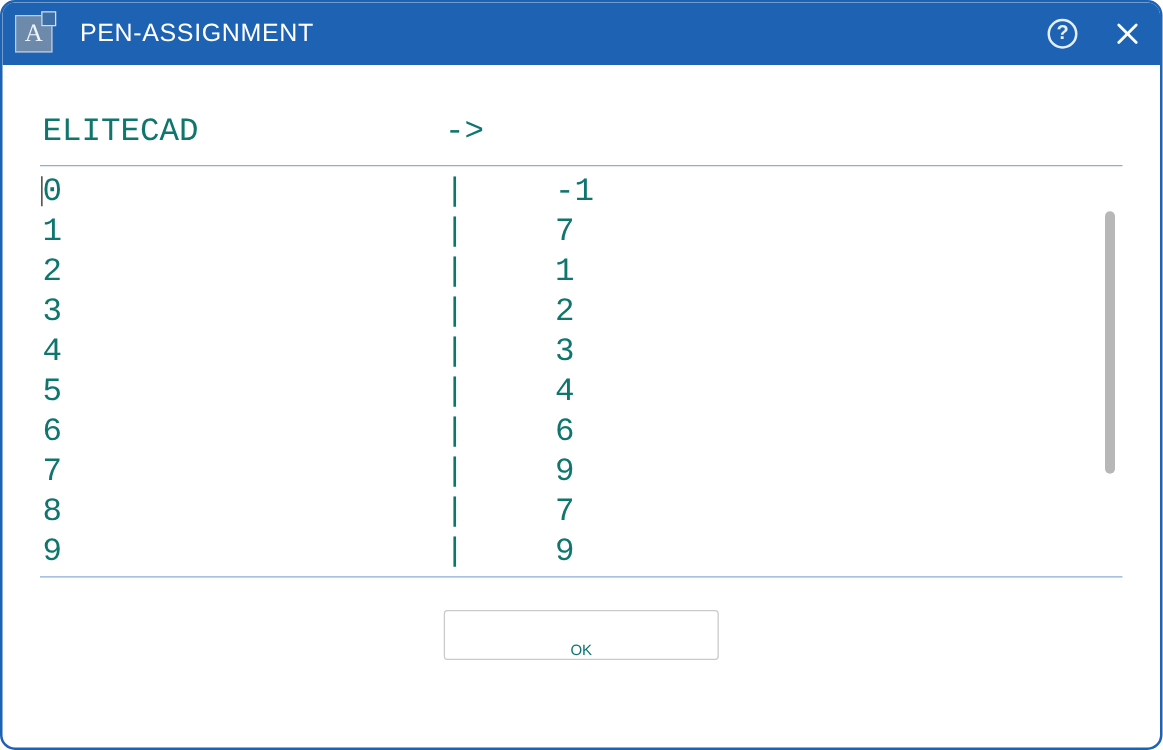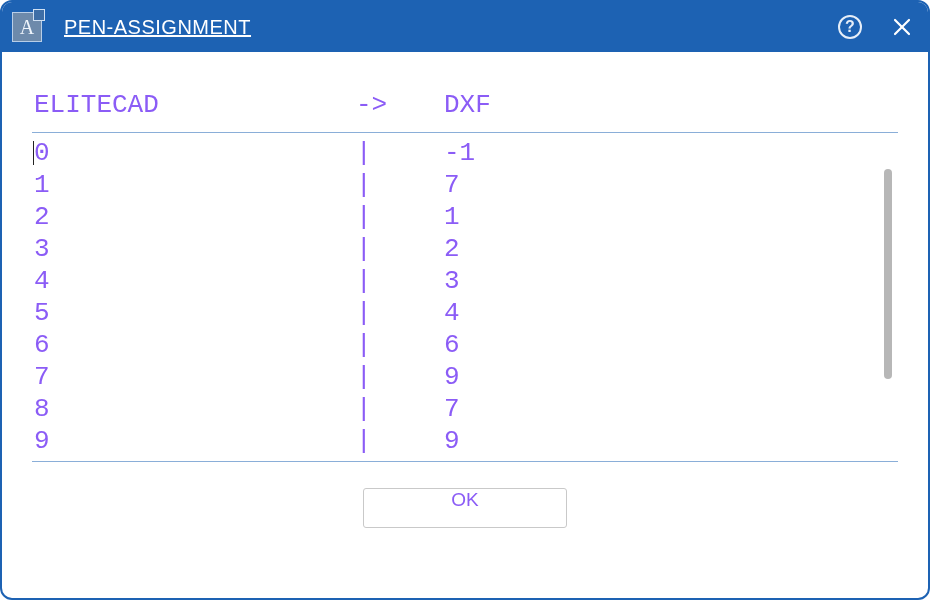--- a/index.html
+++ b/index.html
@@ -53,21 +53,20 @@
       right: -4px;
       width: 10px;
       height: 10px;
       border: 1px solid #cfe0f3;
       background: #3e6ea6;
     }
     .title-text {
       flex: 1;
       font-weight: 400;
       letter-spacing: 0.5px;
-      text-decoration: underline;
     }
     .titlebar-buttons {
       display: flex;
       align-items: center;
       gap: 28px;
     }
     .help-btn {
       width: 24px;
       height: 24px;
       border: 2px solid #e6eef8;
@@ -90,21 +89,21 @@
       justify-content: center;
     }
     .close-btn svg { width: 18px; height: 18px; }
     .content {
       flex: 1;
       padding: 38px 30px 10px 30px;
       display: flex;
       flex-direction: column;
       font-family: "Courier New", Courier, monospace;
       font-size: 26px;
-      color: #8b5cf6;
+      color: #0f766e;
     }
     .header-row {
       display: flex;
       padding: 0 2px 12px 2px;
     }
     .col-left { width: 322px; }
     .col-mid  { width: 70px; }
     .col-right { flex: 1; padding-left: 18px; }
     .list-wrapper {
       position: relative;
@@ -140,30 +139,30 @@
       background: #b7b7b7;
       border-radius: 5px;
     }
     .button-row {
       display: flex;
       justify-content: center;
       gap: 230px;
       padding: 26px 0 22px 0;
     }
     .btn {
-      width: 204px;
+      width: 220px;
       height: 40px;
       background: #ffffff;
       border: 1px solid #c9c9c9;
       border-radius: 3px;
       font-family: "Segoe UI", Arial, sans-serif;
-      font-size: 19px;
+      font-size: 12px;
       cursor: pointer;
       display: flex;
-      align-items: flex-start;
+      align-items: flex-end;
       justify-content: center;
     }
   </style>
 </head>
 <body>
 
 <div class="dialog">
 
   <div class="titlebar">
     <div class="app-icon-box">
@@ -181,21 +180,20 @@
         </svg>
       </div>
     </div>
   </div>
 
   <div class="content">
 
     <div class="header-row">
       <div class="col-left">ELITECAD</div>
       <div class="col-mid">-&gt;</div>
-      <div class="col-right">DXF</div>
     </div>
 
     <div class="list-wrapper">
       <div class="list-body" id="list-body">
           <div class="list-row cursor">
             <div class="col-left">0</div>
             <div class="col-mid">|</div>
             <div class="col-right">-1</div>
           </div>
           <div class="list-row">

